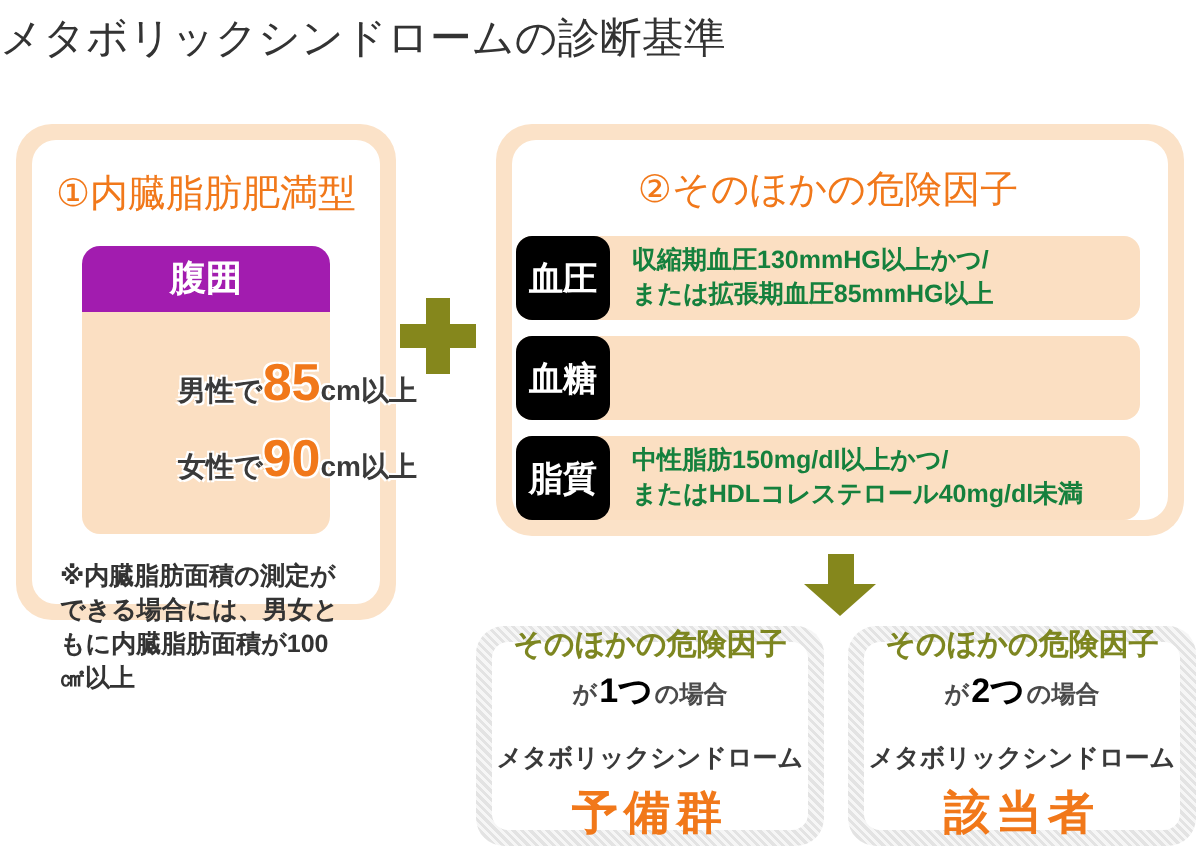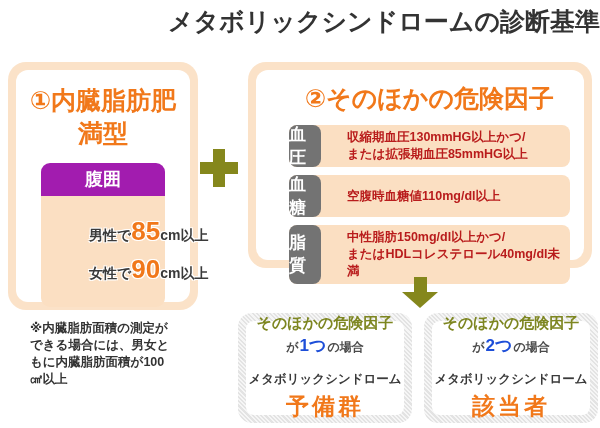--- a/index.html
+++ b/index.html
@@ -5,39 +5,39 @@
   html,body { margin:0; padding:0; background:#fff; }
   .stage {
     position: relative;
     width: 600px; height: 428px;
     background: #ffffff;
     font-family: "Liberation Sans", "DejaVu Sans", sans-serif;
     overflow: hidden;
   }
   .title {
     position: absolute; top: 5px; left: 0; right: 0;
-    margin: 0; text-align: right;
-    font-size: 25px; font-weight: bold; color: #333333;
+    margin: 0; text-align: left;
+    font-size: 21px; font-weight: normal; color: #333333;
   }
 
   
   .panel {
     position: absolute; box-sizing: border-box;
     background: #fbe2c8; border-radius: 18px; padding: 8px;
   }
   .panel-inner {
     background: #ffffff; border-radius: 12px;
     width: 100%; height: 100%; box-sizing: border-box;
   }
   .left-panel  { left: 8px;   top: 62px; width: 190px; height: 248px; }
   .right-panel { left: 248px; top: 62px; width: 344px; height: 206px; }
 
   .panel-heading {
     margin: 0; text-align: center;
-    font-size: 25px; font-weight: bold; color: #f1781a;
+    font-size: 19px; font-weight: normal; color: #f1781a;
   }
 
   
   .left-panel .panel-inner { padding: 14px 8px 0; text-align: center; }
   .waist-card { width: 124px; margin: 13px auto 0; }
   .waist-card-header {
     background: #a21caf; border-radius: 9px 9px 0 0;
     color: #ffffff; font-size: 18px; font-weight: bold;
     padding: 4px 0 5px;
   }
@@ -51,37 +51,37 @@
     white-space: nowrap;
     padding-left: 48px;
   }
   .big-num { font-size: 26px; color: #f1781a; }
   .note {
     margin: 13px 6px 0; text-align: left;
     font-size: 12.5px; font-weight: bold; color: #333333; line-height: 1.35;
   }
 
   
-  .right-panel .panel-inner { padding: 10px 14px 0 33px; }
+  .right-panel .panel-inner { padding: 10px 14px 0 2px; }
   .right-panel .panel-heading { margin: 2px 0 10px; }
   .risk-row {
     position: relative; box-sizing: border-box;
     background: #fbdfc2; border-radius: 8px;
     min-height: 42px; margin-bottom: 8px;
     display: flex; align-items: center;
     padding: 4px 6px 4px 58px;
   }
   .risk-label {
-    position: absolute; left: 0; top: 0; bottom: 0; width: 32px;
-    background: #737373; border-radius: 8px;
+    position: absolute; left: 0; top: 0; bottom: 0; width: 47px;
+    background: #000000; border-radius: 8px;
     color: #ffffff; font-size: 17px; font-weight: bold;
     display: flex; align-items: center; justify-content: center;
   }
   .risk-text {
-    font-size: 12.5px; font-weight: bold; color: #b91c1c;
+    font-size: 12.5px; font-weight: bold; color: #15803d;
     line-height: 1.35; white-space: pre-line; text-align: left;
   }
 
   
   .plus { position: absolute; left: 200px; top: 149px; width: 38px; height: 38px; }
   .plus span { position: absolute; background: #85871c; }
   .plus .plus-v { left: 13px; top: 0; width: 12px; height: 38px; }
   .plus .plus-h { left: 0; top: 13px; width: 38px; height: 12px; }
 
   .arrow-down { position: absolute; left: 402px; top: 277px; width: 36px; }
@@ -104,21 +104,21 @@
     background: #ffffff; border-radius: 8px;
     width: 100%; height: 100%; box-sizing: border-box;
     display: flex; flex-direction: column;
     align-items: center; justify-content: center; text-align: center;
   }
   .result-line1 { font-size: 15px; font-weight: bold; color: #7d8620; line-height: 1.2; white-space: nowrap; }
   .result-line2 {
     margin-top: 2px; display: flex; align-items: baseline; justify-content: center;
     font-size: 12px; font-weight: bold; color: #4a4a4a;
   }
-  .result-line2 .count { font-size: 17px; color: #1d4ed8; padding: 0 1px; }
+  .result-line2 .count { font-size: 17px; color: #000000; padding: 0 1px; }
   .result-line3 { margin-top: 14px; font-size: 12.5px; font-weight: bold; color: #3a3a3a; white-space: nowrap; }
   .result-verdict { margin-top: 3px; font-size: 23px; font-weight: bold; color: #f1781a; letter-spacing: 3px; }
 </style>
 </head>
 <body>
 
 <div class="stage">
 
   <h1 class="title">メタボリックシンドロームの診断基準</h1>
 
@@ -145,21 +145,20 @@
     <div class="panel-inner">
       <h2 class="panel-heading">②そのほかの危険因子</h2>
       <div class="risk-rows">
         <div class="risk-row">
           <div class="risk-label">血圧</div>
           <div class="risk-text">収縮期血圧130mmHG以上かつ/
 または拡張期血圧85mmHG以上</div>
         </div>
         <div class="risk-row">
           <div class="risk-label">血糖</div>
-          <div class="risk-text">空腹時血糖値110mg/dl以上</div>
         </div>
         <div class="risk-row">
           <div class="risk-label">脂質</div>
           <div class="risk-text">中性脂肪150mg/dl以上かつ/
 またはHDLコレステロール40mg/dl未満</div>
         </div>
       </div>
     </div>
   </section>
 

